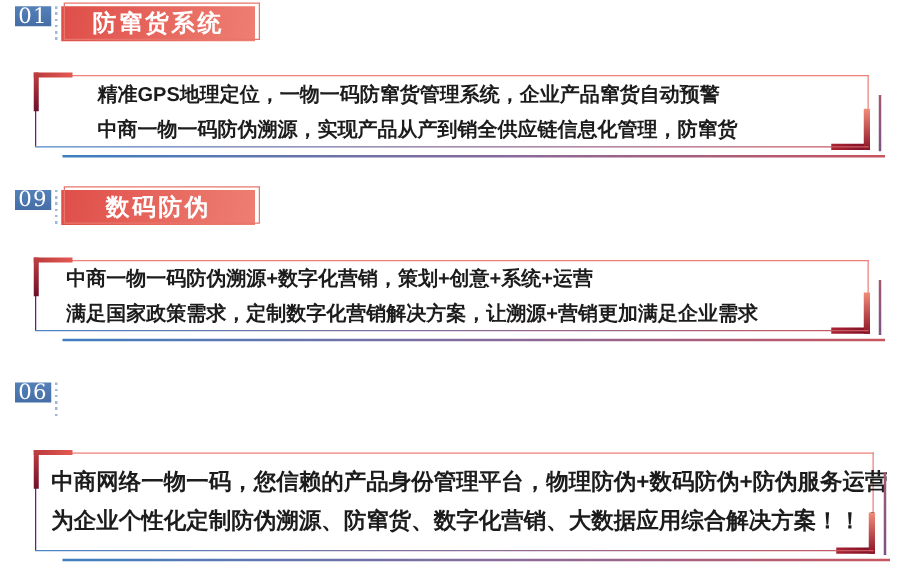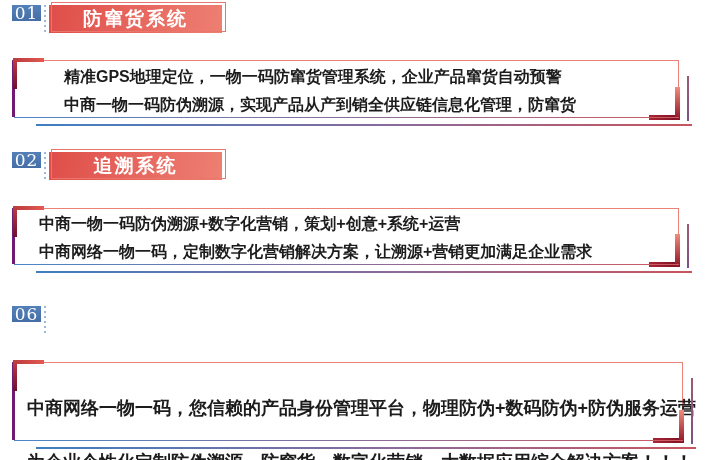--- a/index.html
+++ b/index.html
@@ -10,37 +10,37 @@
   .section:nth-of-type(1){top:5px;}
   .section:nth-of-type(2){top:152px;}
   .section:nth-of-type(3){top:306px;}
 
   .header{position:absolute;top:0;left:12px;height:28px;display:flex;align-items:stretch;}
   .badge{width:29px;height:16px;background:linear-gradient(to bottom,#5480b8,#466ea6);
          color:#fff;font-family:"DejaVu Serif","Liberation Serif",serif;font-size:17px;
          letter-spacing:1px;display:flex;align-items:center;justify-content:center;}
   .dots{width:2px;margin-left:3px;height:28px;
         background:repeating-linear-gradient(to bottom,#9db9da 0 2px,transparent 2px 5px);}
-  .banner{position:relative;z-index:1;margin-left:3px;width:173px;height:28px;
+  .banner{position:relative;z-index:1;margin-left:3px;width:155px;height:28px;
           background:linear-gradient(100deg,#df4e49,#ee7f72);
           display:flex;align-items:center;justify-content:center;}
   .banner::before{content:"";position:absolute;z-index:-1;top:-3px;right:-4px;
           width:100%;height:100%;border:1px solid #e8766c;}
   .banner-title{color:#fff;font-size:19px;font-weight:bold;letter-spacing:2px;}
 
-  .box{position:absolute;left:12px;top:55px;width:667px;box-sizing:border-box;
+  .box{position:absolute;left:28px;top:55px;width:667px;box-sizing:border-box;
        border-top:1px solid #ec8179;border-right:1px solid #ec8179;
-       border-left:3px solid #701a75;border-bottom:none;}
+       border-left:1px solid #701a75;border-bottom:none;}
   .section:nth-of-type(1) .box{height:57px;padding:2px 10px 0 49px;}
   .section:nth-of-type(2) .box{top:56px;height:56px;padding:1px 10px 0 24px;}
   .section:nth-of-type(3) .box{top:56px;height:78px;width:671px;padding:7px 6px 0 12px;}
 
   .box p{margin:0;color:#1c1c1c;font-size:16px;line-height:28px;font-weight:600;
          white-space:nowrap;}
-  .section:nth-of-type(3) .box p{font-size:18px;line-height:31px;margin-top:23px;}
+  .section:nth-of-type(3) .box p{font-size:18px;line-height:31px;}
 
   .bline{position:absolute;left:-1px;right:-1px;bottom:-1px;height:1px;
          background:linear-gradient(to right,#4c86c6,#8f6a96 55%,#cd5a60);}
 
   .tl-h{position:absolute;top:-3px;left:-2px;width:31px;height:4px;
         background:linear-gradient(to right,#b93a3c,#e45a52);}
   .tl-v{position:absolute;top:-3px;left:-2px;width:4px;height:31px;
         background:linear-gradient(to bottom,#c24041,#6d0f2a);}
   .br-h{position:absolute;bottom:-3px;right:-2px;width:31px;height:5px;
         background:linear-gradient(to right,#aa2433,#7a0f26);}
@@ -73,34 +73,34 @@
       <span class="bline"></span>
       <p>精准GPS地理定位，一物一码防窜货管理系统，企业产品窜货自动预警</p>
       <p>中商一物一码防伪溯源，实现产品从产到销全供应链信息化管理，防窜货</p>
       <span class="vline"></span>
       <span class="shadow"></span>
     </div>
   </div>
 
   <div class="section">
     <div class="header">
-      <div class="badge">02</div>
+      <div class="badge">09</div>
       <div class="dots"></div>
       <div class="banner">
-        <span class="banner-title">追溯系统</span>
+        <span class="banner-title">数码防伪</span>
       </div>
     </div>
     <div class="box">
       <span class="tl-h"></span>
       <span class="tl-v"></span>
       <span class="br-h"></span>
       <span class="br-v"></span>
       <span class="bline"></span>
       <p>中商一物一码防伪溯源+数字化营销，策划+创意+系统+运营</p>
-      <p>中商网络一物一码，定制数字化营销解决方案，让溯源+营销更加满足企业需求</p>
+      <p>满足国家政策需求，定制数字化营销解决方案，让溯源+营销更加满足企业需求</p>
       <span class="vline"></span>
       <span class="shadow"></span>
     </div>
   </div>
 
   <div class="section">
     <div class="header">
       <div class="badge">06</div>
       <div class="dots"></div>
     </div>

